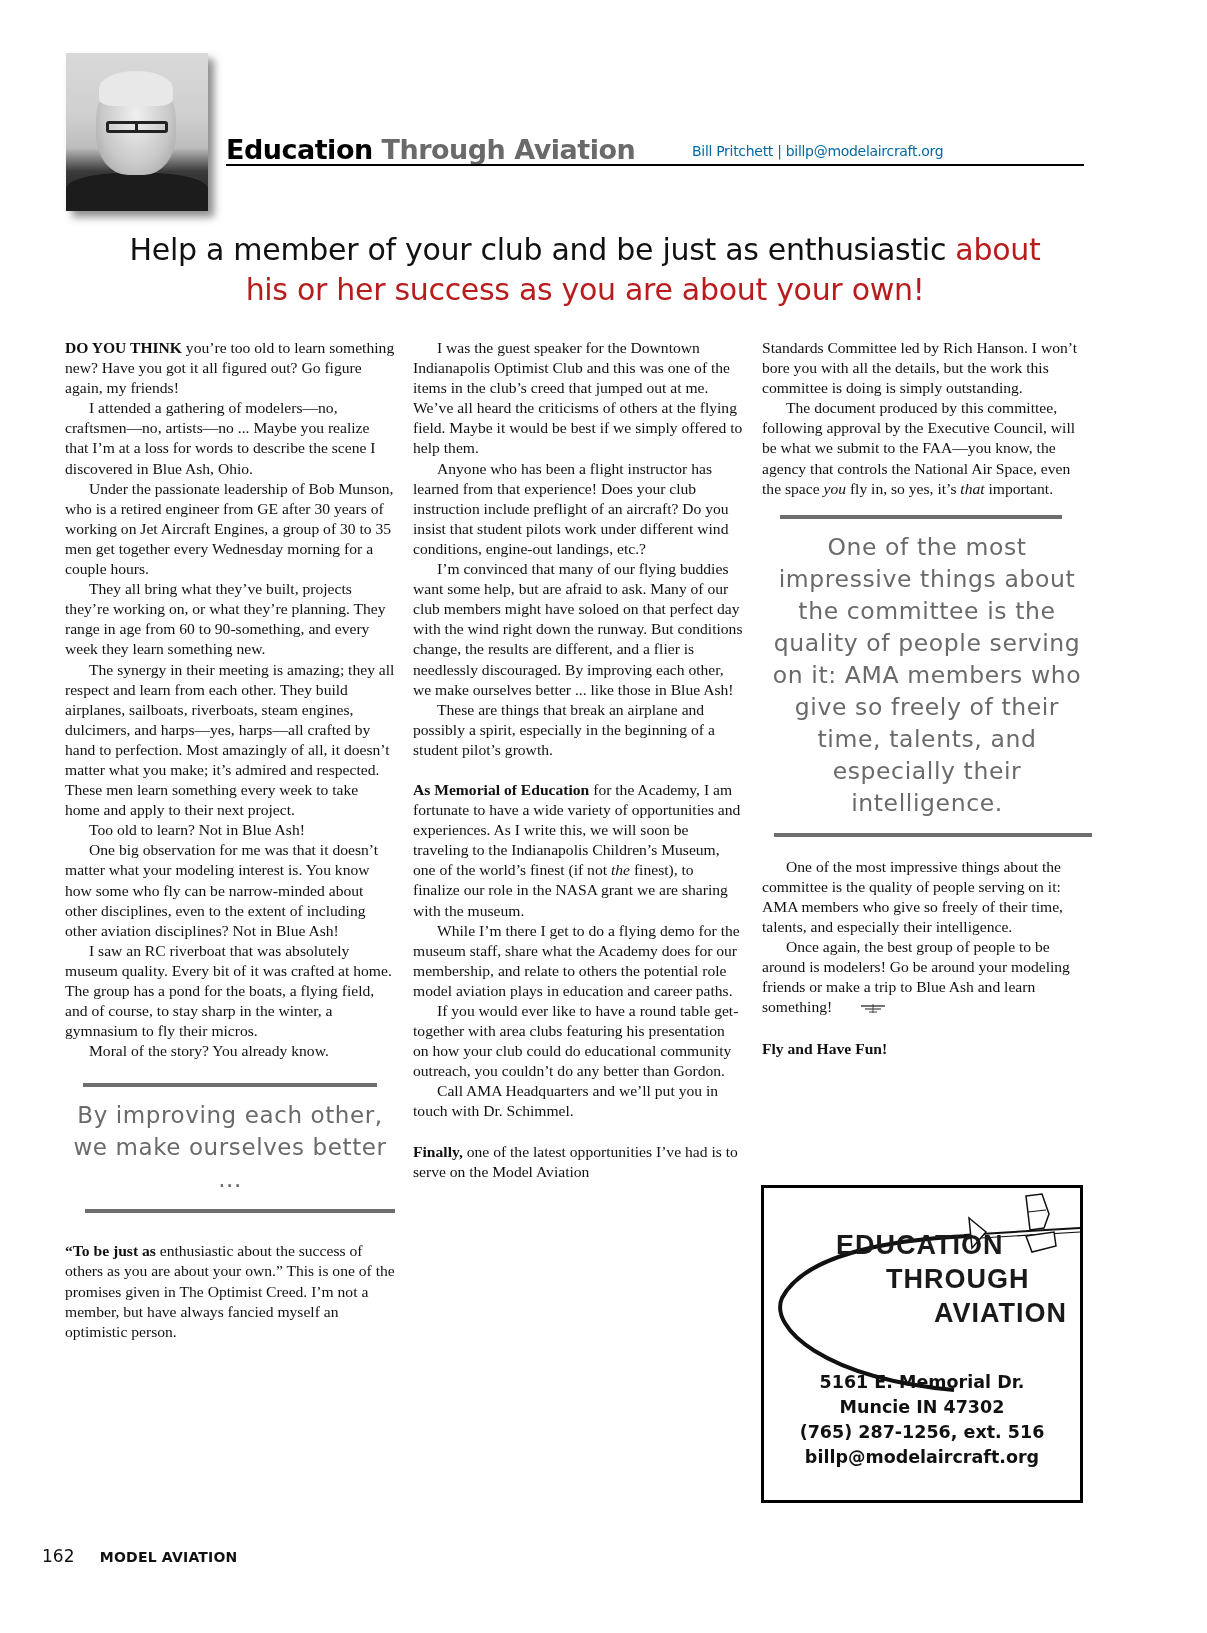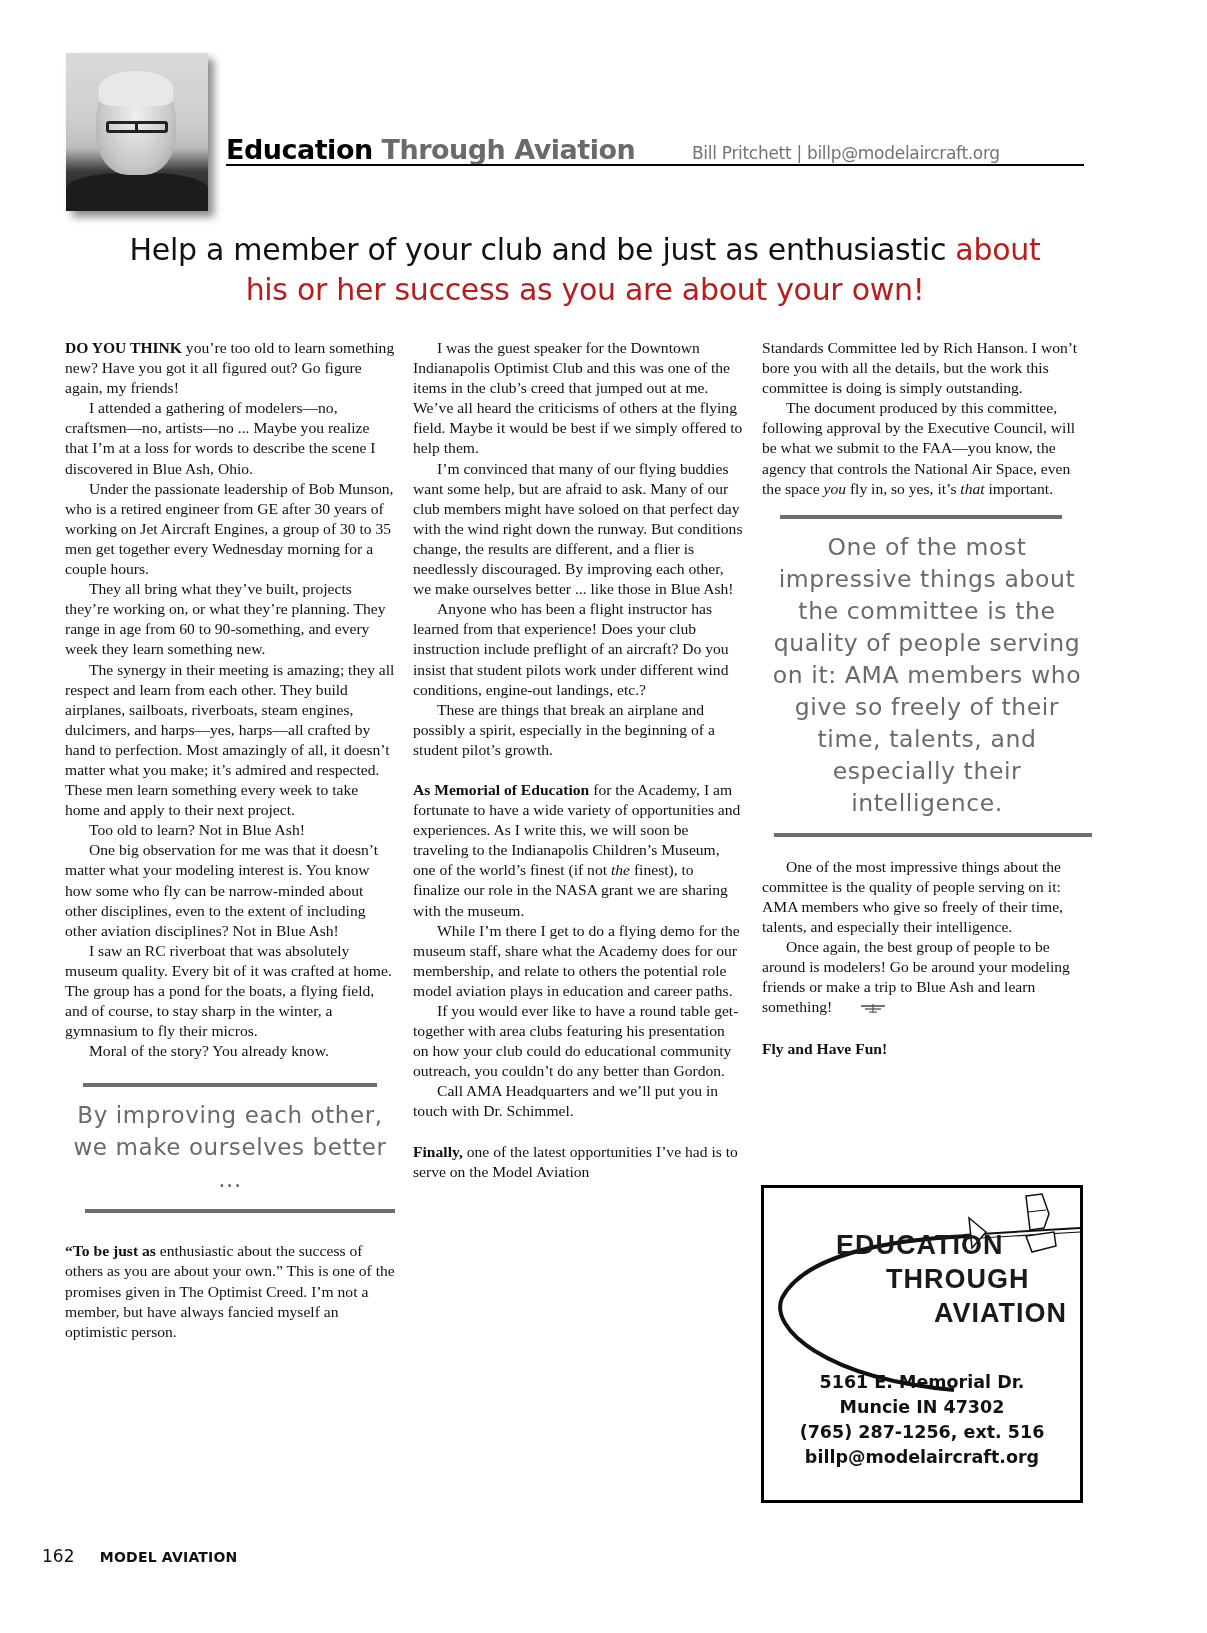--- a/index.html
+++ b/index.html
@@ -21,21 +21,21 @@
 
   .col-title {
     position: absolute; left: 226px; top: 134px;
     font-family: "DejaVu Sans", sans-serif; font-weight: bold; font-size: 27px; letter-spacing: -0.5px;
   }
   .col-title .t1 { color: #000; }
   .col-title .t2 { color: #6a6a6a; }
   .title-rule { position: absolute; left: 226px; top: 164px; width: 858px; height: 2px; background: #000; }
   .byline {
     position: absolute; left: 692px; top: 143px;
-    font-family: "DejaVu Sans", sans-serif; font-size: 17px; color: #737373; letter-spacing: -0.3px; text-align: center;
+    font-family: "DejaVu Sans", sans-serif; font-size: 14px; color: #0369a1; letter-spacing: -0.3px; text-align: center;
   }
 
   .headline {
     position: absolute; left: 60px; top: 230px; width: 1050px; text-align: center;
     font-family: "DejaVu Sans", sans-serif; font-size: 30px; line-height: 40px; color: #111; letter-spacing: -0.3px;
   }
   .headline .gray { color: #b91c1c; }
 
   .col { position: absolute; font-size: 15.6px; line-height: 20.1px; color: #111; }
   .col p { text-indent: 24px; }
@@ -108,22 +108,22 @@
   <div style="height:22px"></div>
   <div class="pull-rule" style="margin:0 18px 0 18px"></div>
   <div class="pull" style="margin-top:12px">By improving each other, we make ourselves better ...</div>
   <div class="pull-rule" style="margin:14px 0 0 20px"></div>
   <div style="height:28px"></div>
   <p class="noindent"><b>“To be just as</b><span> enthusiastic about the success of others as you are about your own.” This is one of the promises given in The Optimist Creed. I’m not a member, but have always fancied myself an optimistic person.</span></p>
 </div>
 
 <div class="col col2">
   <p>I was the guest speaker for the Downtown Indianapolis Optimist Club and this was one of the items in the club’s creed that jumped out at me. We’ve all heard the criticisms of others at the flying field. Maybe it would be best if we simply offered to help them.</p>
+  <p>Anyone who has been a flight instructor has learned from that experience! Does your club instruction include preflight of an aircraft? Do you insist that student pilots work under different wind conditions, engine-out landings, etc.?</p>
   <p>I’m convinced that many of our flying buddies want some help, but are afraid to ask. Many of our club members might have soloed on that perfect day with the wind right down the runway. But conditions change, the results are different, and a flier is needlessly discouraged. By improving each other, we make ourselves better ... like those in Blue Ash!</p>
-  <p>Anyone who has been a flight instructor has learned from that experience! Does your club instruction include preflight of an aircraft? Do you insist that student pilots work under different wind conditions, engine-out landings, etc.?</p>
   <p>These are things that break an airplane and possibly a spirit, especially in the beginning of a student pilot’s growth.</p>
   <div class="gap"></div>
   <p class="noindent"><b>As Memorial of Education</b><span> for the Academy, I am fortunate to have a wide variety of opportunities and experiences. As I write this, we will soon be traveling to the Indianapolis Children’s Museum, one of the world’s finest (if not </span><i>the</i><span> finest), to finalize our role in the NASA grant we are sharing with the museum.</span></p>
   <p>While I’m there I get to do a flying demo for the museum staff, share what the Academy does for our membership, and relate to others the potential role model aviation plays in education and career paths.</p>
   <p>If you would ever like to have a round table get-together with area clubs featuring his presentation on how your club could do educational community outreach, you couldn’t do any better than Gordon.</p>
   <p>Call AMA Headquarters and we’ll put you in touch with Dr. Schimmel.</p>
   <div class="gap"></div>
   <p class="noindent"><b>Finally,</b><span> one of the latest opportunities I’ve had is to serve on the Model Aviation</span></p>
 </div>
 

